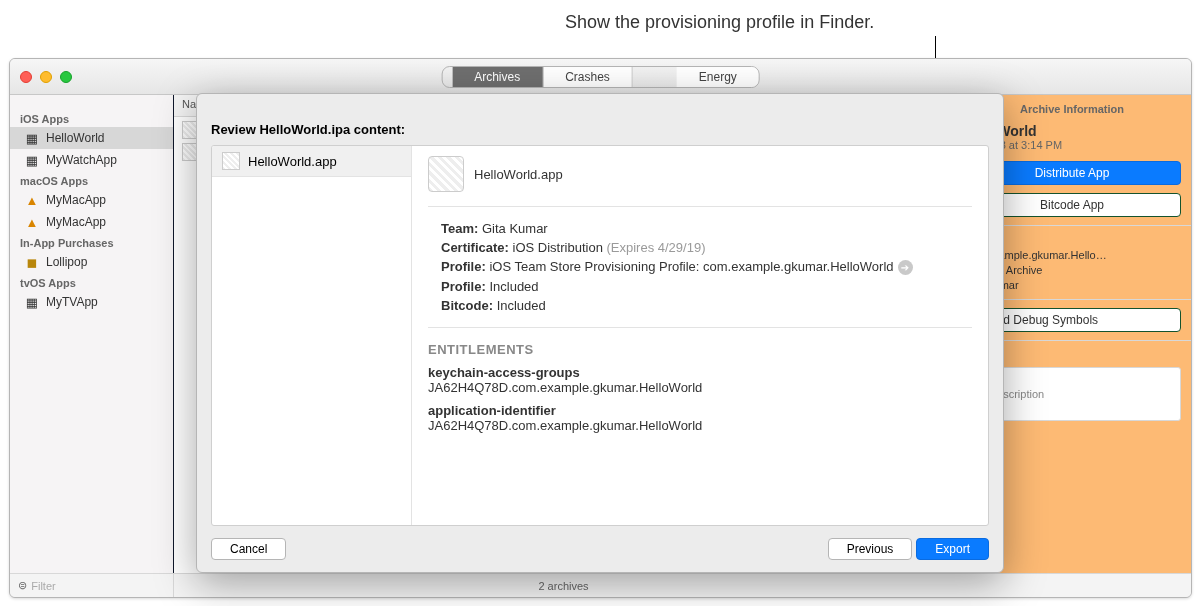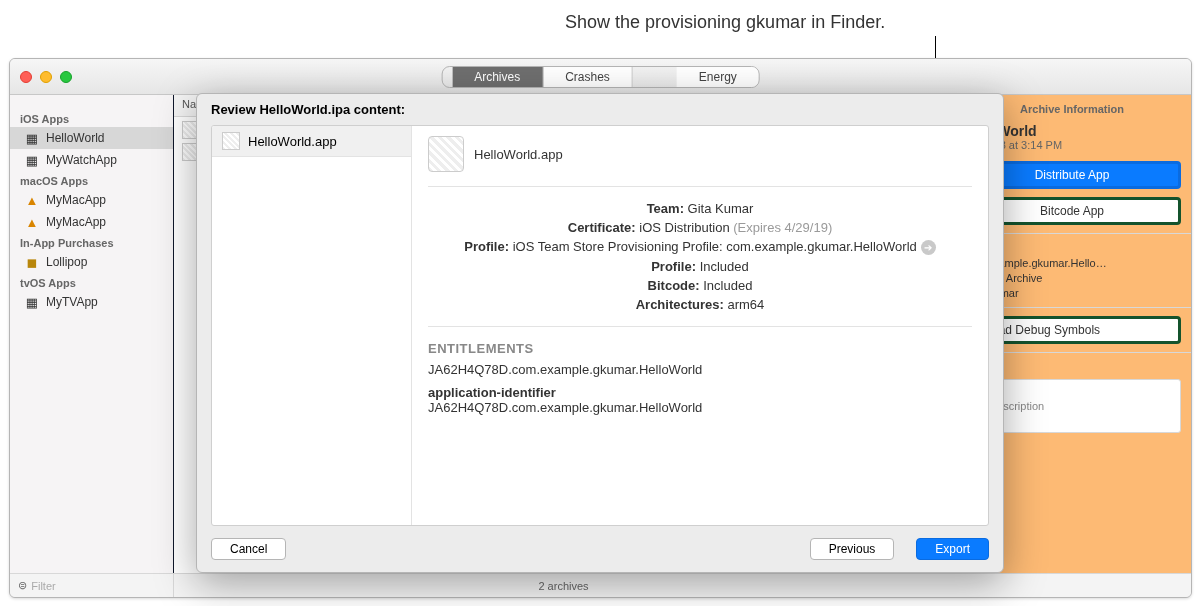--- a/index.html
+++ b/index.html
@@ -75,21 +75,21 @@
   .rightpanel {
     width:238px; background:#fdba74; font-size:12px; color:#333;
     padding:8px 10px; position:relative;
   }
   .rp-title{font-size:11px;color:#666;font-weight:600;text-align:center;margin-bottom:8px;}
   .rp-name{font-weight:700;font-size:14px;}
   .rp-sub{font-size:11px;color:#666;margin-bottom:10px;}
   .btn {
     display:block; width:100%; text-align:center;
     font-size:12px; padding:4px 0; border-radius:4px; margin-bottom:8px;
-    border:3px solid #14532d; background:#fff; cursor:default;
+    border:1px solid #14532d; background:#fff; cursor:default;
   }
   .btn.primary{ background:#0a7bff; color:#fff; border-color:#0a6be0;}
   .rp-sep{height:1px;background:#d8d8d8;margin:8px -10px;}
   .rp-line{font-size:11px; color:#333; margin:3px 0; white-space:nowrap; overflow:hidden;}
   .rp-desc{border:1px solid #d8d8d8;background:#fff;border-radius:3px;padding:20px 8px;font-size:11px;color:#888;text-align:left;margin-top:6px;}
 
   .bottombar {
     height:24px; background:#f4f4f4; border-top:1px solid #d8d8d8;
     display:flex; align-items:center; font-size:11px; color:#666;
   }
@@ -101,61 +101,61 @@
     position:absolute;
     top:93px; left:196px;
     width:808px; height:480px;
     background:#ececec;
     border:1px solid #b5b5b5;
     border-radius:6px;
     box-shadow:0 10px 40px rgba(0,0,0,0.35);
     display:flex; flex-direction:column;
     z-index:10;
   }
-  .sheet-title{font-size:13px;font-weight:600;padding:8px 14px 8px;}
+  .sheet-title{font-size:13px;font-weight:600;padding:28px 14px 8px;}
   .sheet-body{
     flex:1; margin:0 14px; background:#fff; border:1px solid #cfcfcf; border-radius:3px;
     display:flex; overflow:hidden;
   }
   .sheet-left{
     width:200px; border-right:1px solid #e3e3e3;
   }
   .sheet-left-item{
     display:flex;align-items:center;gap:8px;padding:6px 10px;font-size:13px;
     background:#f0f0f0;border-bottom:1px solid #e3e3e3;
   }
   .sheet-right{flex:1;padding:10px 16px;font-size:13px;color:#333;overflow:auto;}
   .sr-head{display:flex;align-items:center;gap:10px;margin-bottom:12px;}
   .sr-appicon{width:36px;height:36px;border:1px solid #ccc;border-radius:4px;background:repeating-linear-gradient(45deg,#eee,#eee 3px,#fff 3px,#fff 6px);}
   .sr-section{color:#888;font-weight:600;letter-spacing:0.5px;margin:12px 0 6px;font-size:13px;}
-  .sr-line{margin:4px 6px;font-size:13px;text-align:center;}
+  .sr-line{margin:4px 13px;font-size:13px;}
   .sr-line b{font-weight:700;}
   .sr-divider{height:1px;background:#e3e3e3;margin:14px 0;}
   .sr-ent-k{font-weight:700;margin-top:8px;}
   .sr-ent-v{color:#333;margin-bottom:6px;}
   .sheet-footer{
     display:flex;justify-content:space-between;padding:12px 14px;align-items:flex-end;
   }
   .mbtn{font-size:12px;padding:3px 18px;border-radius:4px;border:1px solid #b5b5b5;background:#fff;cursor:default;}
   .mbtn.primary{background:#0a7bff;color:#fff;border-color:#0a6be0;}
-  .sheet-footer .right{display:flex;gap:22px;}
+  .sheet-footer .right{display:flex;gap:4px;}
 
   .gray{color:#9a9a9a;}
   .profile-arrow{
     display:inline-flex;width:15px;height:15px;border-radius:50%;
     background:#c9c9c9;align-items:center;justify-content:center;
     font-size:10px;color:#fff;margin-left:4px;vertical-align:middle;
   }
   .thumb-row{display:flex;gap:4px;padding-left:8px;padding-top:4px;}
   .thumb{width:18px;height:18px;border:1px solid #ccc;background:repeating-linear-gradient(45deg,#eee,#eee 2px,#fff 2px,#fff 4px);}
 </style>
 </head>
 <body>
 
-<div class="annotation">Show the provisioning gkumar in Finder.</div>
+<div class="annotation">Show the provisioning profile in Finder.</div>
 <div class="annotation-line"></div>
 
 <div class="window">
   <div class="titlebar">
     <div class="traffic">
       <div class="tl red"></div>
       <div class="tl yellow"></div>
       <div class="tl green"></div>
     </div>
     <div class="segmented">
@@ -252,23 +252,23 @@
       <div class="sr-head">
         <div class="sr-appicon"></div>
         <div>HelloWorld.app</div>
       </div>
       <div class="sr-divider"></div>
       <div class="sr-line"><b>Team:</b> <span>Gita Kumar</span></div>
       <div class="sr-line"><b>Certificate:</b> <span>iOS Distribution</span> <span class="gray">(Expires 4/29/19)</span></div>
       <div class="sr-line"><b>Profile:</b> <span>iOS Team Store Provisioning Profile: com.example.gkumar.HelloWorld</span><span class="profile-arrow">➔</span></div>
       <div class="sr-line"><b>Profile:</b> <span>Included</span></div>
       <div class="sr-line"><b>Bitcode:</b> <span>Included</span></div>
-      <div class="sr-line"><b>Architectures:</b> <span>arm64</span></div>
       <div class="sr-divider"></div>
       <div class="sr-section">ENTITLEMENTS</div>
+      <div class="sr-ent-k">keychain-access-groups</div>
       <div class="sr-ent-v">JA62H4Q78D.com.example.gkumar.HelloWorld</div>
       <div class="sr-ent-k">application-identifier</div>
       <div class="sr-ent-v">JA62H4Q78D.com.example.gkumar.HelloWorld</div>
     </div>
   </div>
   <div class="sheet-footer">
     <div class="mbtn">Cancel</div>
     <div class="right">
       <div class="mbtn">Previous</div>
       <div class="mbtn primary">Export</div>

